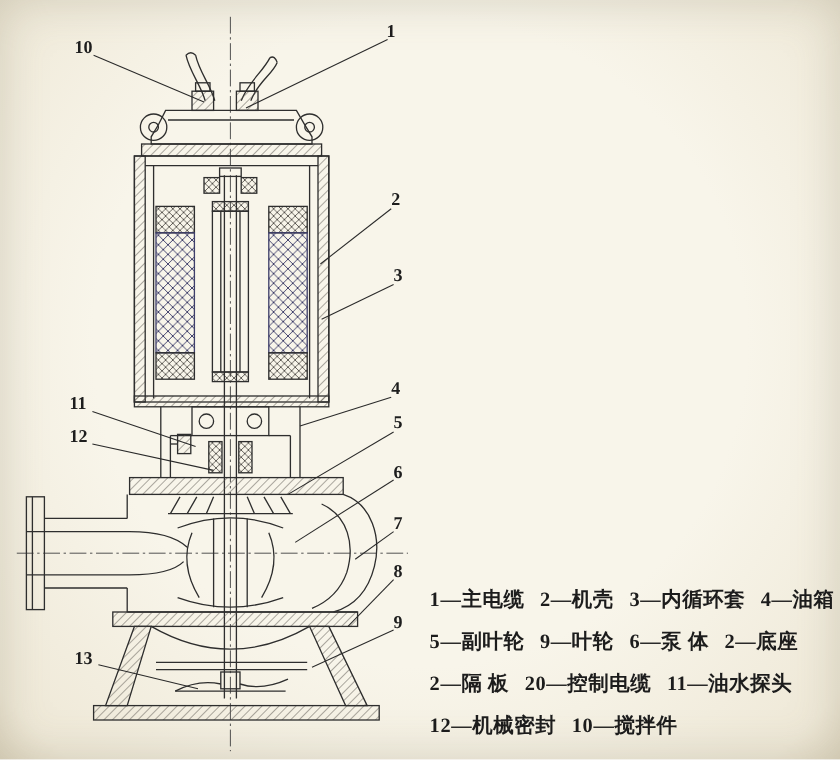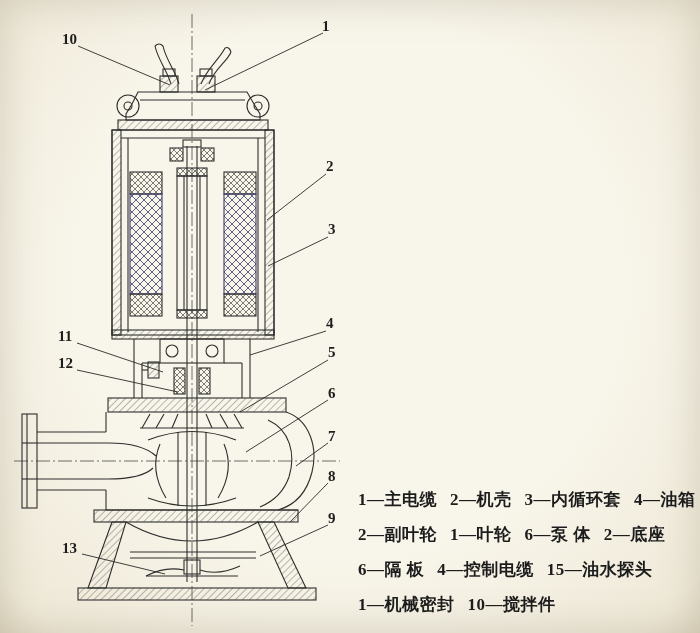--- a/index.html
+++ b/index.html
@@ -232,23 +232,23 @@
       <text x="58" y="368" class="callout-text">12</text>
       <text x="62" y="553" class="callout-text">13</text>
     </g>
   </svg>
 
   <div class="legend">
     <div class="legend-row">
       <span>1—主电缆</span><span>2—机壳</span><span>3—内循环套</span><span>4—油箱</span>
     </div>
     <div class="legend-row">
-      <span>2—副叶轮</span><span>1—叶轮</span><span>6—泵  体</span><span>2—底座</span>
-    </div>
-    <div class="legend-row">
-      <span>6—隔  板</span><span>4—控制电缆</span><span>15—油水探头</span>
-    </div>
-    <div class="legend-row">
-      <span>1—机械密封</span><span>10—搅拌件</span>
+      <span>5—副叶轮</span><span>9—叶轮</span><span>6—泵  体</span><span>2—底座</span>
+    </div>
+    <div class="legend-row">
+      <span>2—隔  板</span><span>20—控制电缆</span><span>11—油水探头</span>
+    </div>
+    <div class="legend-row">
+      <span>12—机械密封</span><span>10—搅拌件</span>
     </div>
   </div>
 
 </div>
 
 </body></html>

